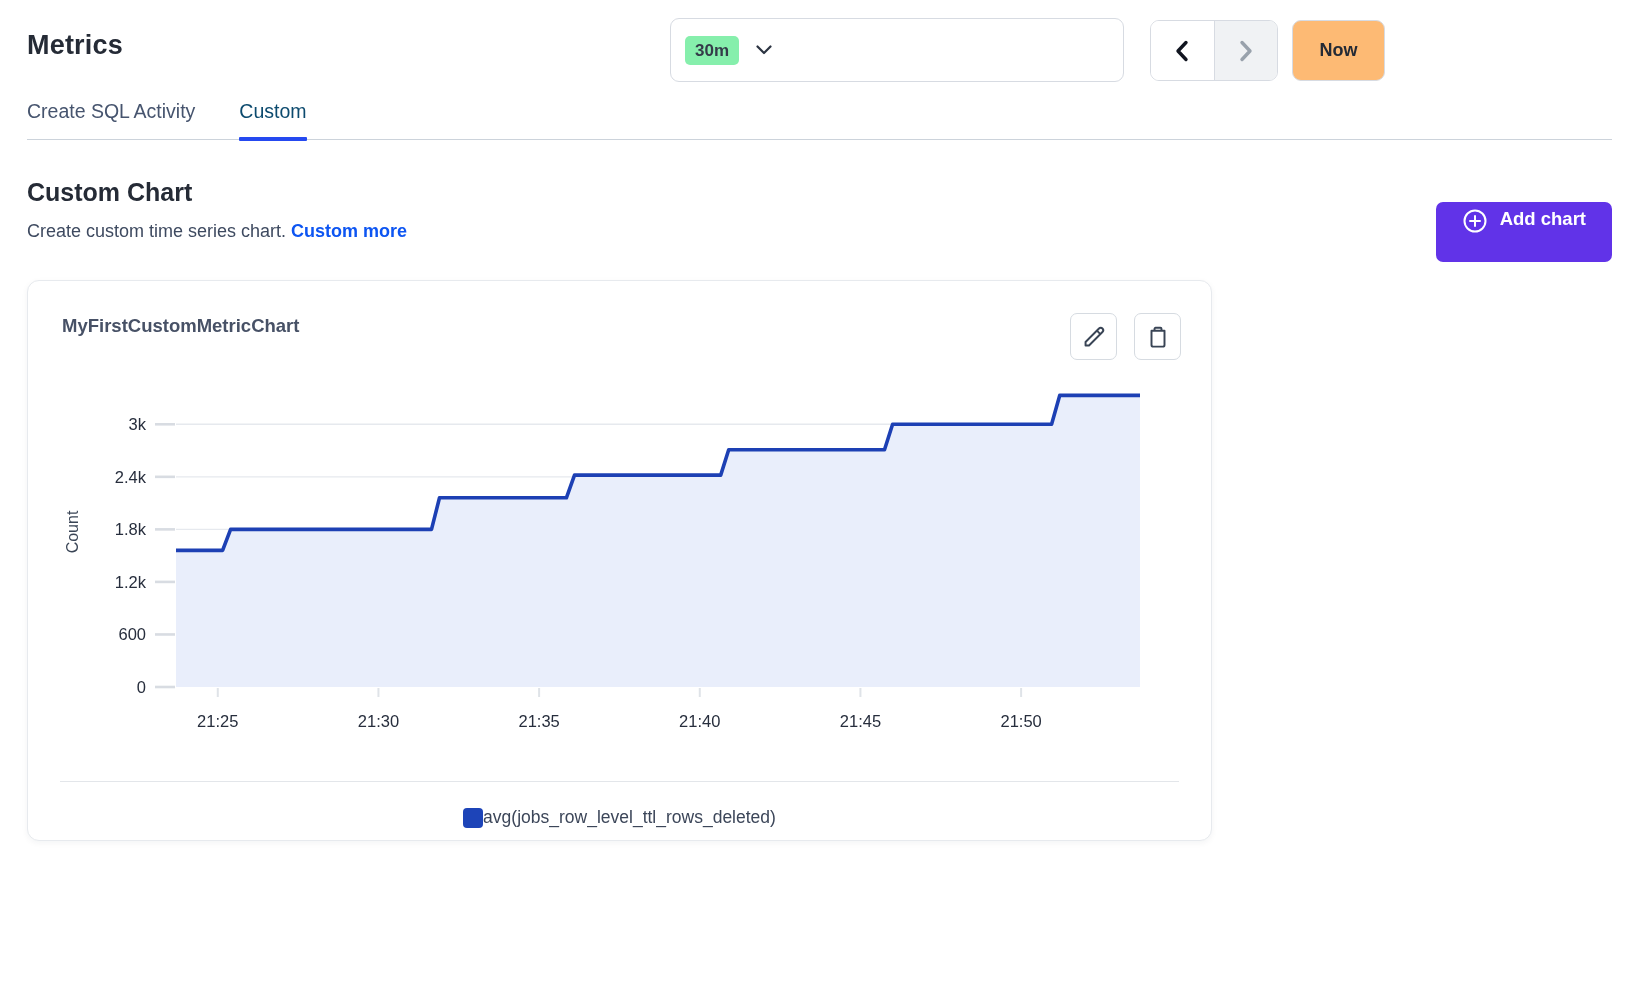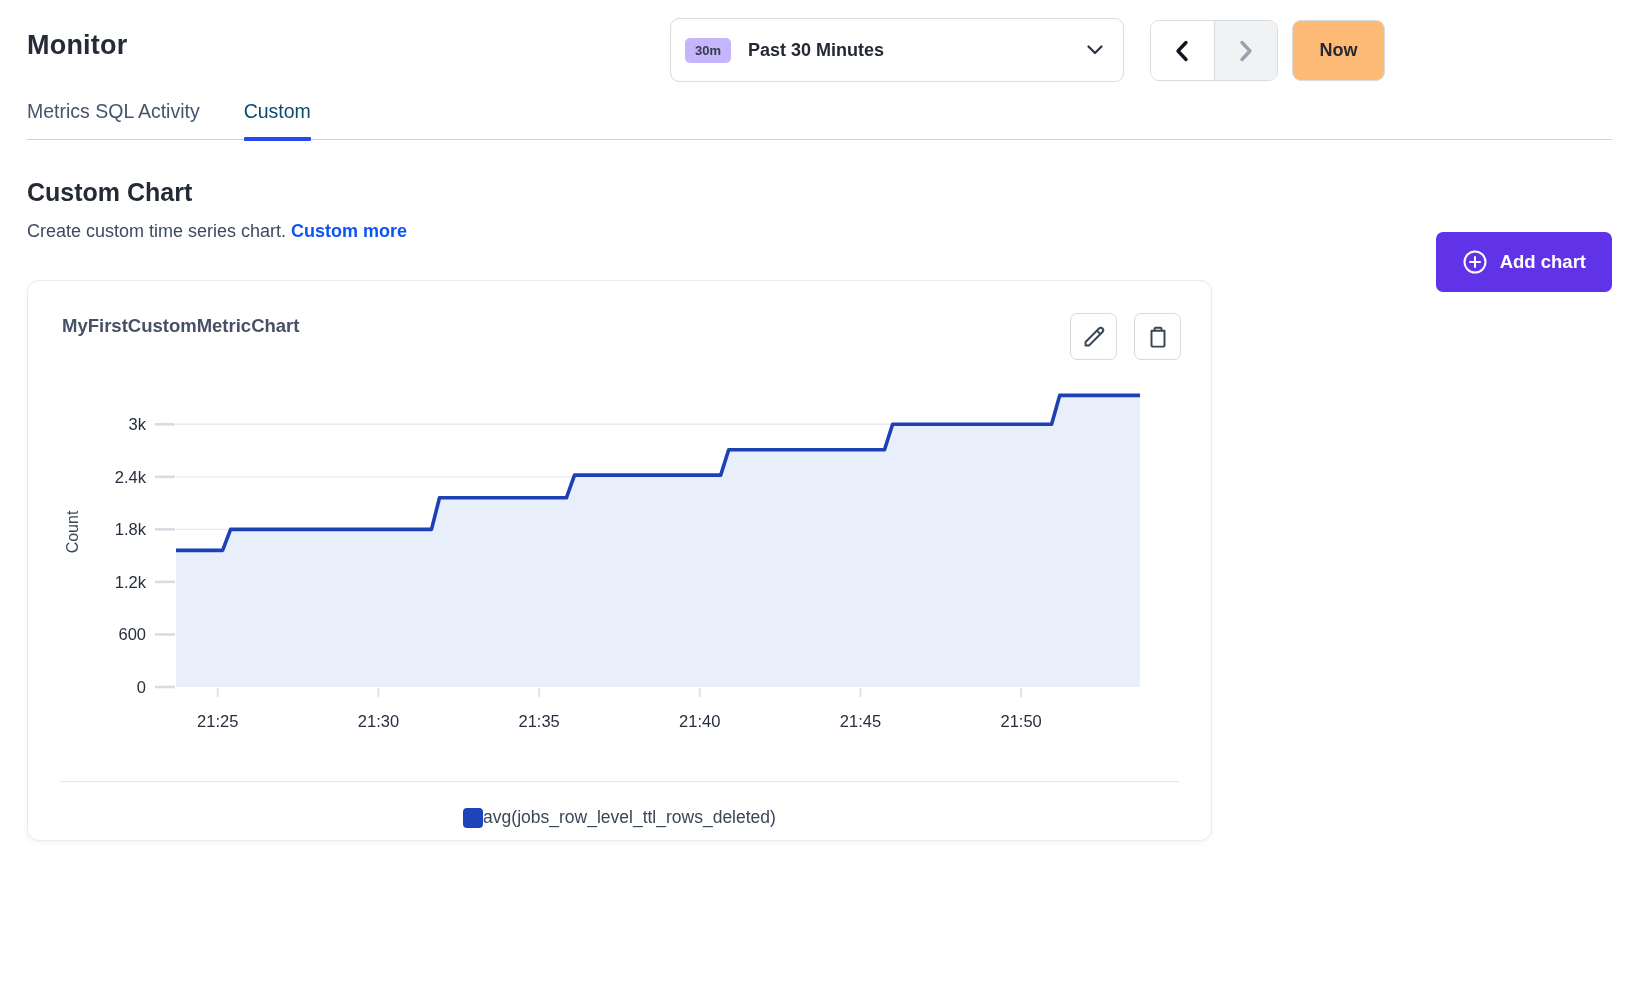--- a/index.html
+++ b/index.html
@@ -13,21 +13,21 @@
 
   
   .topbar { position:relative; height:100px; }
   .page-title { position:absolute; left:0; top:30px; margin:0; font-size:27px; font-weight:700; color:#252b36; letter-spacing:.2px; }
   .range-select {
     position:absolute; left:643px; top:18px; width:454px; height:64px;
     display:flex; align-items:center; padding:0 20px 0 14px;
     border:1px solid #d7dbe2; border-radius:9px; background:#fff; cursor:pointer;
   }
   .range-badge {
-    background:#c4b5fd; color:#343b49; font-weight:700; font-size:13px;
+    background:#86efac; color:#343b49; font-weight:700; font-size:17px;
     padding:6px 10px; border-radius:5px; margin-right:17px; line-height:1;
   }
   .range-label { flex:1; font-size:18px; font-weight:600; color:#242a35; }
   .nav-group {
     position:absolute; left:1123px; top:20px; width:128px; height:61px;
     display:flex; border:1px solid #d7dbe2; border-radius:9px; overflow:hidden; background:#fff;
   }
   .nav-btn { flex:1; display:flex; align-items:center; justify-content:center; background:#fff; border:none; cursor:pointer; padding:0; }
   .nav-btn.next { background:#f0f2f4; border-left:1px solid #d7dbe2; }
   .now-btn {
@@ -41,24 +41,24 @@
   .tab { font-size:19.5px; color:#46546e; padding-bottom:16px; position:relative; cursor:pointer; white-space:nowrap; }
   .tab.active { color:#0c4a6e; font-weight:500; }
   .tab.active::after { content:""; position:absolute; left:0; right:0; bottom:-2px; height:4px; background:#2549f0; border-radius:1px; }
 
   
   .page-head { position:relative; }
   .section-title { margin:38px 0 14px; font-size:25px; font-weight:700; color:#252b36; }
   .subtitle { margin:12px 0 0; font-size:18px; color:#3e4a60; }
   .learn-more { color:#0d55f2; font-weight:600; text-decoration:none; cursor:pointer; }
   .add-chart-btn {
-    position:absolute; right:0; top:24px; height:60px; padding:16px 26px;
-    display:flex; align-items:center; gap:12px;
+    position:absolute; right:0; top:24px; height:60px; padding:6px 26px;
+    display:flex; align-items:flex-start; gap:12px;
     background:#6133e8; color:#fff; border:none; border-radius:7px;
-    font-family:inherit; font-size:18.5px; font-weight:600; cursor:pointer;margin-top:30px;
+    font-family:inherit; font-size:18.5px; font-weight:600; cursor:pointer;
   }
 
   
   .card {
     margin-top:38px; width:1185px;
     background:#fff; border:1px solid #e7eaee; border-radius:12px;
     box-shadow:0 2px 6px rgba(20,30,50,.05);
     position:relative; padding-bottom:12px;
   }
   .card-title { margin:34px 0 0 34px; font-size:18.5px; font-weight:700; color:#475166; }
@@ -72,25 +72,24 @@
   .legend { display:flex; justify-content:center; align-items:center; margin-top:25px; }
   .legend-swatch { width:20px; height:20px; border-radius:4px; background:#1d44b8; }
   .legend-label { font-size:17.5px; color:#3c4659; }
 </style>
 </head>
 <body>
 
 <div class="content">
 
   <div class="topbar">
-    <h1 class="page-title">Monitor</h1>
+    <h1 class="page-title">Metrics</h1>
 
     <div class="range-select">
       <span class="range-badge">30m</span>
-      <span class="range-label">Past 30 Minutes</span>
       <span style="display:flex;">
         <svg width="16" height="10" viewBox="0 0 16 10">
             <polyline points="1.5,1.5 8,8 14.5,1.5" fill="none" stroke="#2c3442" stroke-width="2.2" stroke-linecap="round" stroke-linejoin="round"></polyline>
           </svg>
       </span>
     </div>
 
     <div class="nav-group">
       <button class="nav-btn prev" aria-label="previous range">
         <span style="display:flex;">
@@ -105,21 +104,21 @@
               <polyline points="5,2.5 13,11 5,19.5" fill="none" stroke="#99a2ac" stroke-width="3.4" stroke-linecap="round" stroke-linejoin="round"></polyline>
             </svg>
         </span>
       </button>
     </div>
 
     <button class="now-btn">Now</button>
   </div>
 
   <div class="tabs">
-    <div class="tab">Metrics SQL Activity</div>
+    <div class="tab">Create SQL Activity</div>
     <div class="tab active">Custom</div>
   </div>
 
   <div class="page-head">
     <h2 class="section-title">Custom Chart</h2>
     <p class="subtitle">
       <span>Create custom time series chart.</span>
       <a class="learn-more">Custom more</a>
     </p>
     <button class="add-chart-btn">

